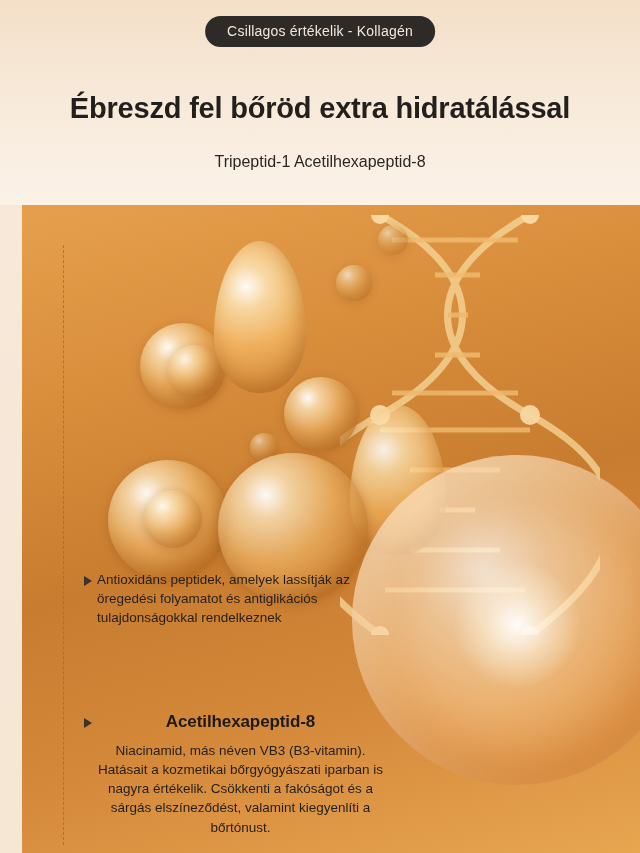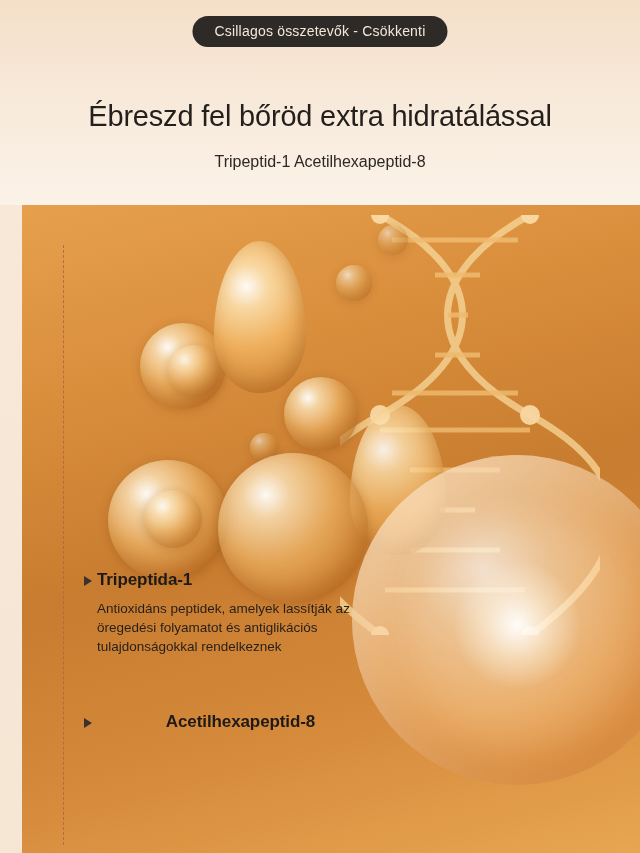--- a/index.html
+++ b/index.html
@@ -35,26 +35,26 @@
     background: #2e2a27;
     color: #f3e7da;
     font-size: 14px;
     letter-spacing: .2px;
     padding: 7px 22px 8px;
     border-radius: 16px;
     white-space: nowrap;
   }
   .headline {
     position: absolute;
-    top: 100px;
+    top: 92px;
     left: 0;
     width: 100%;
     text-align: center;
     font-size: 29px;
-    font-weight: normal;
+    font-weight: bold;
     color: #231f1c;
     letter-spacing: -0.2px;
   }
   .subhead {
     position: absolute;
     top: 153px;
     left: 0;
     width: 100%;
     text-align: center;
     font-size: 16px;
@@ -169,21 +169,21 @@
     margin: 0 0 0 13px;
     white-space: pre-line;
   }
 </style>
 </head>
 <body>
 
 <div class="page">
 
   <div class="top">
-    <div class="badge">Csillagos összetevők - Csökkenti</div>
+    <div class="badge">Csillagos értékelik - Kollagén</div>
     <div class="headline">Ébreszd fel bőröd extra hidratálással</div>
     <div class="subhead">Tripeptid-1 Acetilhexapeptid-8</div>
   </div>
 
   <div class="hero">
     <div class="hero-base"></div>
 
     <svg class="dna" viewBox="0 0 260 420">
       <g fill="none" stroke="#f7d79a" stroke-width="7" opacity="0.9">
         <path d="M40,0 C150,60 150,140 40,200 C-70,260 -70,340 40,420"></path>
@@ -223,23 +223,23 @@
     <div class="drop" style="left:328px; top:200px; width:96px; height:150px; border-radius:50% 50% 48% 48% / 64% 64% 36% 36%; opacity:.92;"></div>
     <div class="bubble" style="left:196px; top:248px; width:150px; height:150px;"></div>
 
     <div class="orb"></div>
     <div class="orb-glint"></div>
   </div>
 
   <div class="dashline"></div>
 
   <div class="block block-1">
-    <h3 class="blk-title">Tripeptida-1</h3>
     <span class="tri"></span>
     <p class="blk-body">Antioxidáns peptidek, amelyek lassítják az öregedési folyamatot és antiglikációs tulajdonságokkal rendelkeznek</p>
   </div>
 
   <div class="block block-2">
     <h3 class="blk-title">Acetilhexapeptid-8</h3>
     <span class="tri"></span>
+    <p class="blk-body">Niacinamid, más néven VB3 (B3-vitamin). Hatásait a kozmetikai bőrgyógyászati iparban is nagyra értékelik. Csökkenti a fakóságot és a sárgás elszíneződést, valamint kiegyenlíti a bőrtónust.</p>
   </div>
 
 </div>
 
 </body></html>

